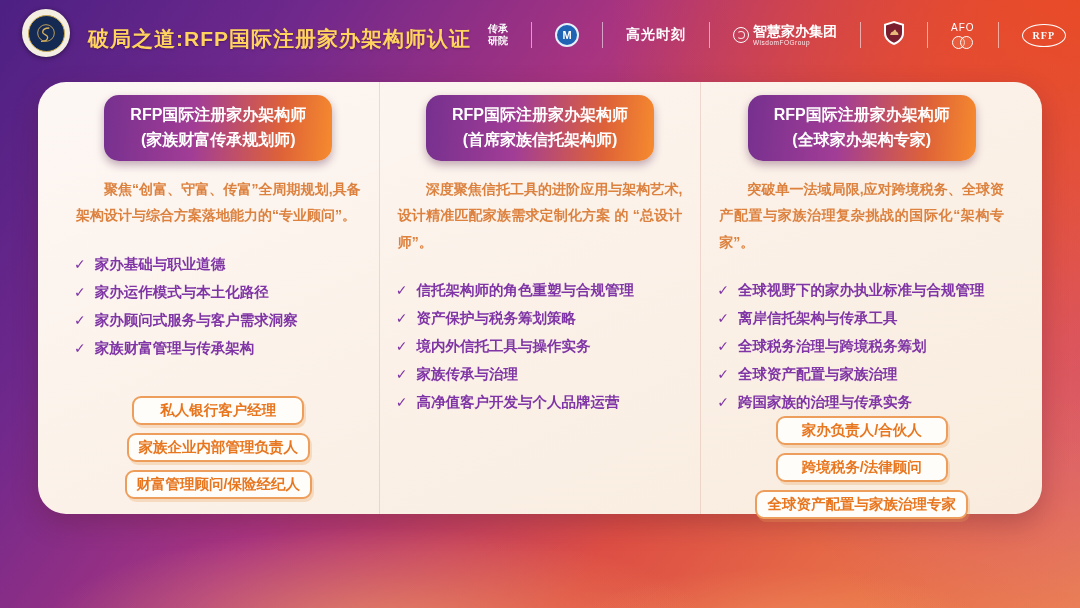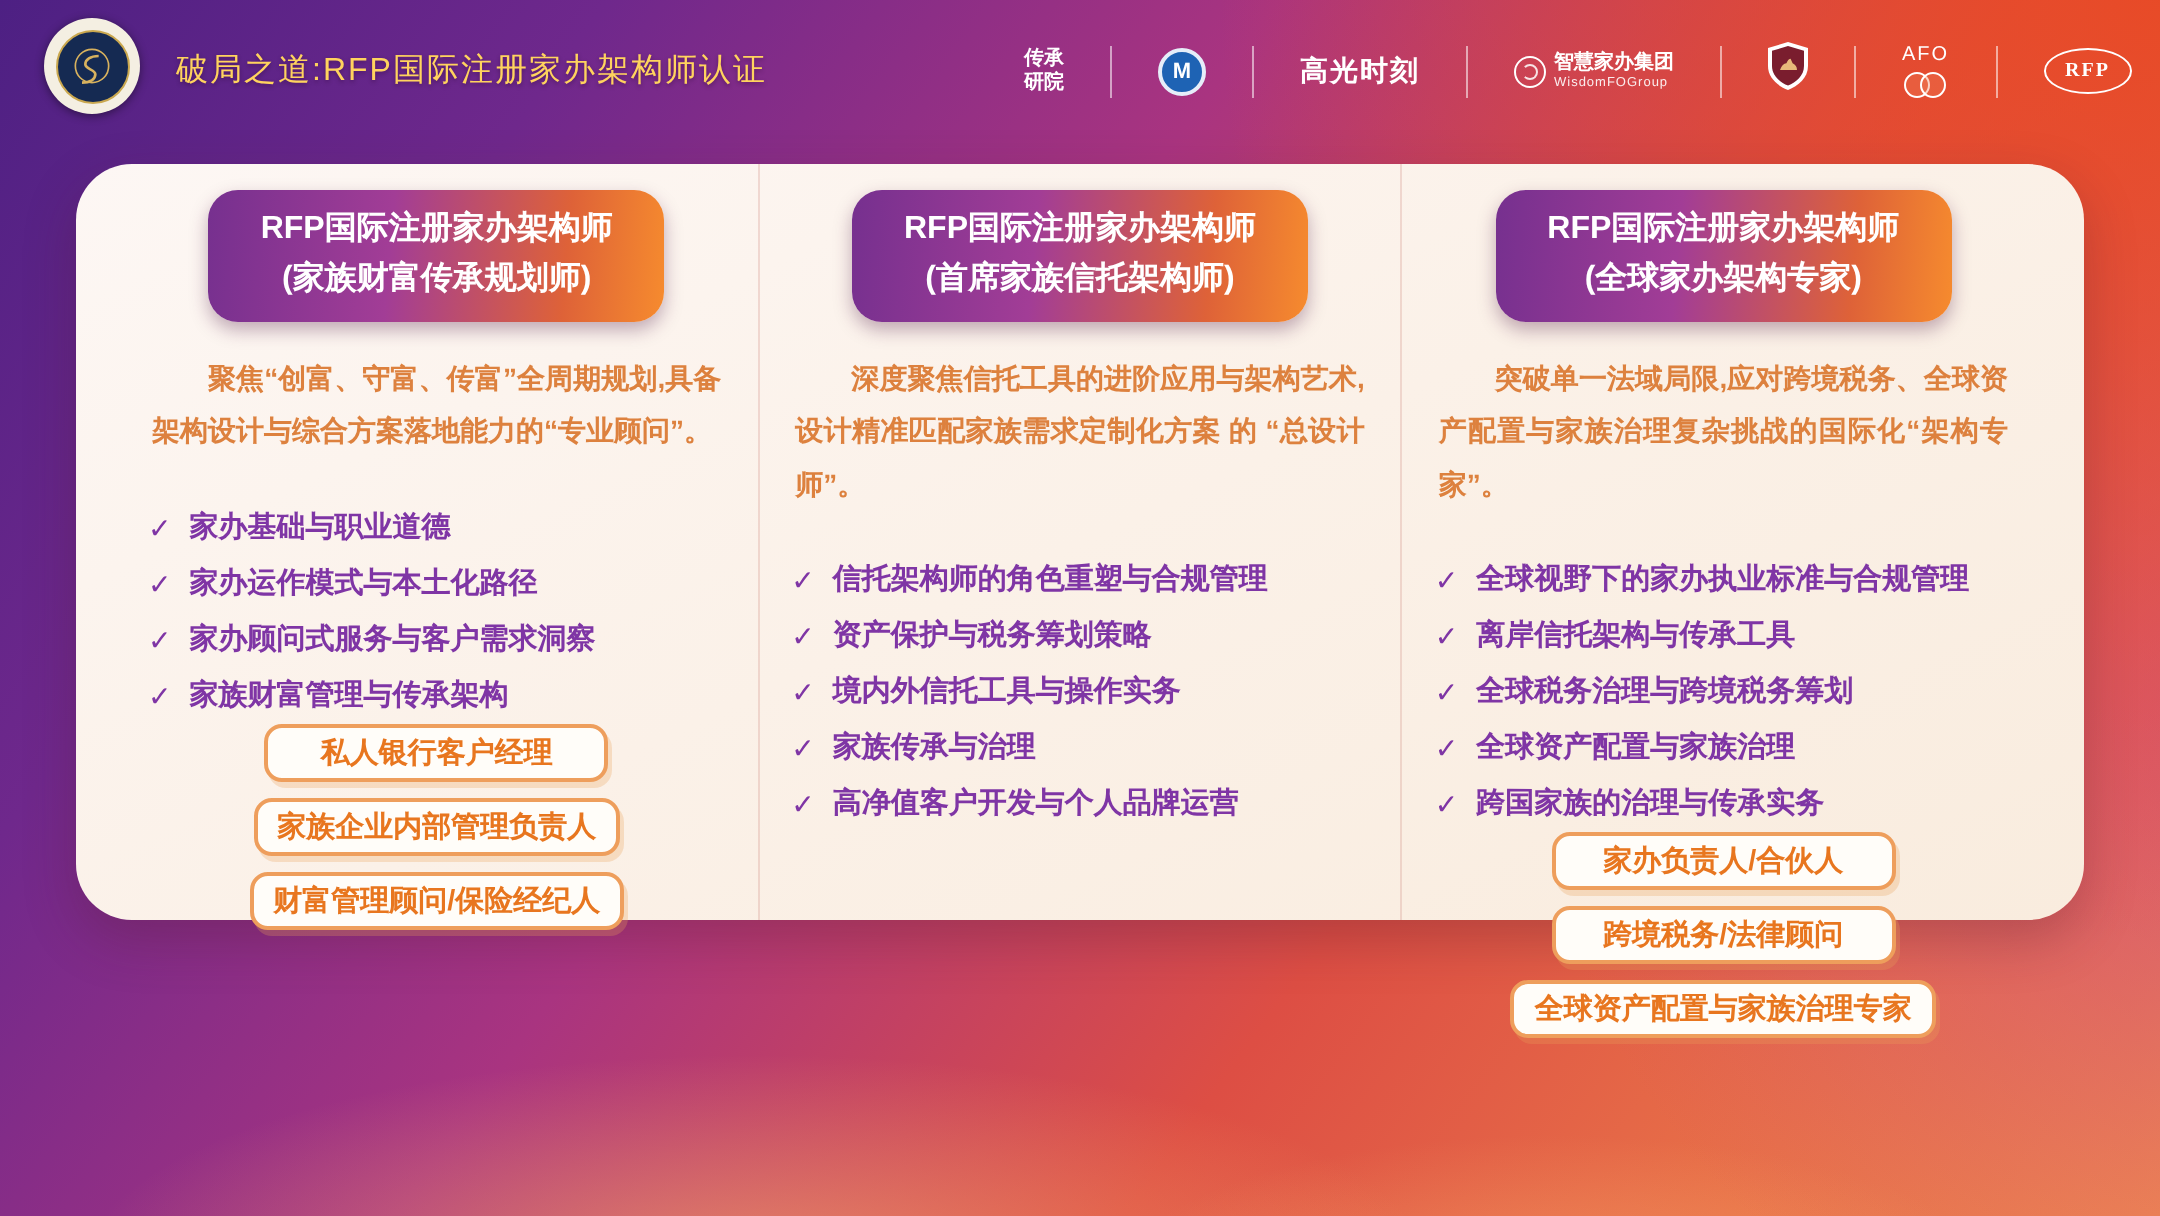--- a/index.html
+++ b/index.html
@@ -19,49 +19,49 @@
   .seal {
     position: absolute; left: 22px; top: 9px; width: 48px; height: 48px; border-radius: 50%;
     background: #f4efe2; display: flex; align-items: center; justify-content: center;
     box-shadow: 0 1px 5px rgba(0,0,0,.45);
   }
   .seal-inner {
     width: 37px; height: 37px; border-radius: 50%; background: #152a52;
     border: 1px solid #caa84f; display: flex; align-items: center; justify-content: center;
   }
   .page-title {
-    position: absolute; left: 88px; top: 25px; font-size: 16px; font-weight: normal;
+    position: absolute; left: 88px; top: 25px; font-size: 21px; font-weight: bold;
     color: var(--title-gold, #FFD35E); letter-spacing: 1px; text-shadow: 0 1px 2px rgba(40,0,40,.4);
   }
   .logos { position: absolute; right: 14px; top: 21px; display: flex; align-items: center; gap: 23px; color: #fff; }
   .sep { width: 1px; height: 26px; background: rgba(255,255,255,.55); }
   .logo-cc { font-size: 10px; font-weight: bold; line-height: 1.2; text-align: center; }
   .logo-m {
     width: 24px; height: 24px; border-radius: 50%; background: #1E63B4; border: 2px solid #E6EEF9;
     display: flex; align-items: center; justify-content: center; font-size: 11px; font-weight: bold;
   }
   .logo-gg { font-family: "Liberation Serif", serif; font-size: 14px; font-weight: bold; letter-spacing: 1px; }
   .logo-wis { display: flex; align-items: center; gap: 4px; }
   .wis-circle { width: 16px; height: 16px; border-radius: 50%; border: 1.5px solid #fff; position: relative; }
   .wis-circle::after { content: ""; position: absolute; inset: 3px; border-radius: 50%; border: 1.5px solid rgba(255,255,255,.85); border-left-color: transparent; }
   .wis-text { display: flex; flex-direction: column; line-height: 1.15; }
-  .wis-main { font-size: 10px; font-weight: bold; }
+  .wis-main { font-size: 14px; font-weight: bold; }
   .wis-sub { font-size: 6.5px; opacity: .9; letter-spacing: .5px; }
   .logo-afo { display: flex; align-items: center; gap: 3px; font-size: 10px; letter-spacing: 1px; flex-direction: column; }
   .afo-rings { display: flex; }
   .ring { width: 13px; height: 13px; border: 1.5px solid #fff; border-radius: 50%; background: rgba(240,130,90,.35); }
   .ring + .ring { margin-left: -5px; }
   .logo-rfp {
     border: 1.5px solid #fff; border-radius: 50%; padding: 5px 10px;
     font-size: 10px; font-weight: bold; font-family: "Liberation Serif", serif; letter-spacing: 1px;
   }
 
   
   .panel {
-    position: absolute; left: 38px; top: 82px; width: 1004px; height: 378px; border-radius: 28px;
+    position: absolute; left: 38px; top: 82px; width: 1004px; height: 432px; border-radius: 28px;
     background: linear-gradient(155deg, #FDF7F4 0%, #FBF1E8 50%, #F9ECDE 100%);
     box-shadow: 0 10px 26px rgba(90,25,45,.3);
     display: flex; padding: 0 20px;
   }
   .col { flex: 1; display: flex; flex-direction: column; padding: 0 16px; }
   .col + .col { border-left: 1px solid rgba(212,150,140,.3); }
 
   .badge {
     margin: 13px auto 0; min-width: 228px; padding: 8px 16px; border-radius: 15px;
     text-align: center; color: #fff; font-weight: bold; font-size: 16px; line-height: 1.55;

